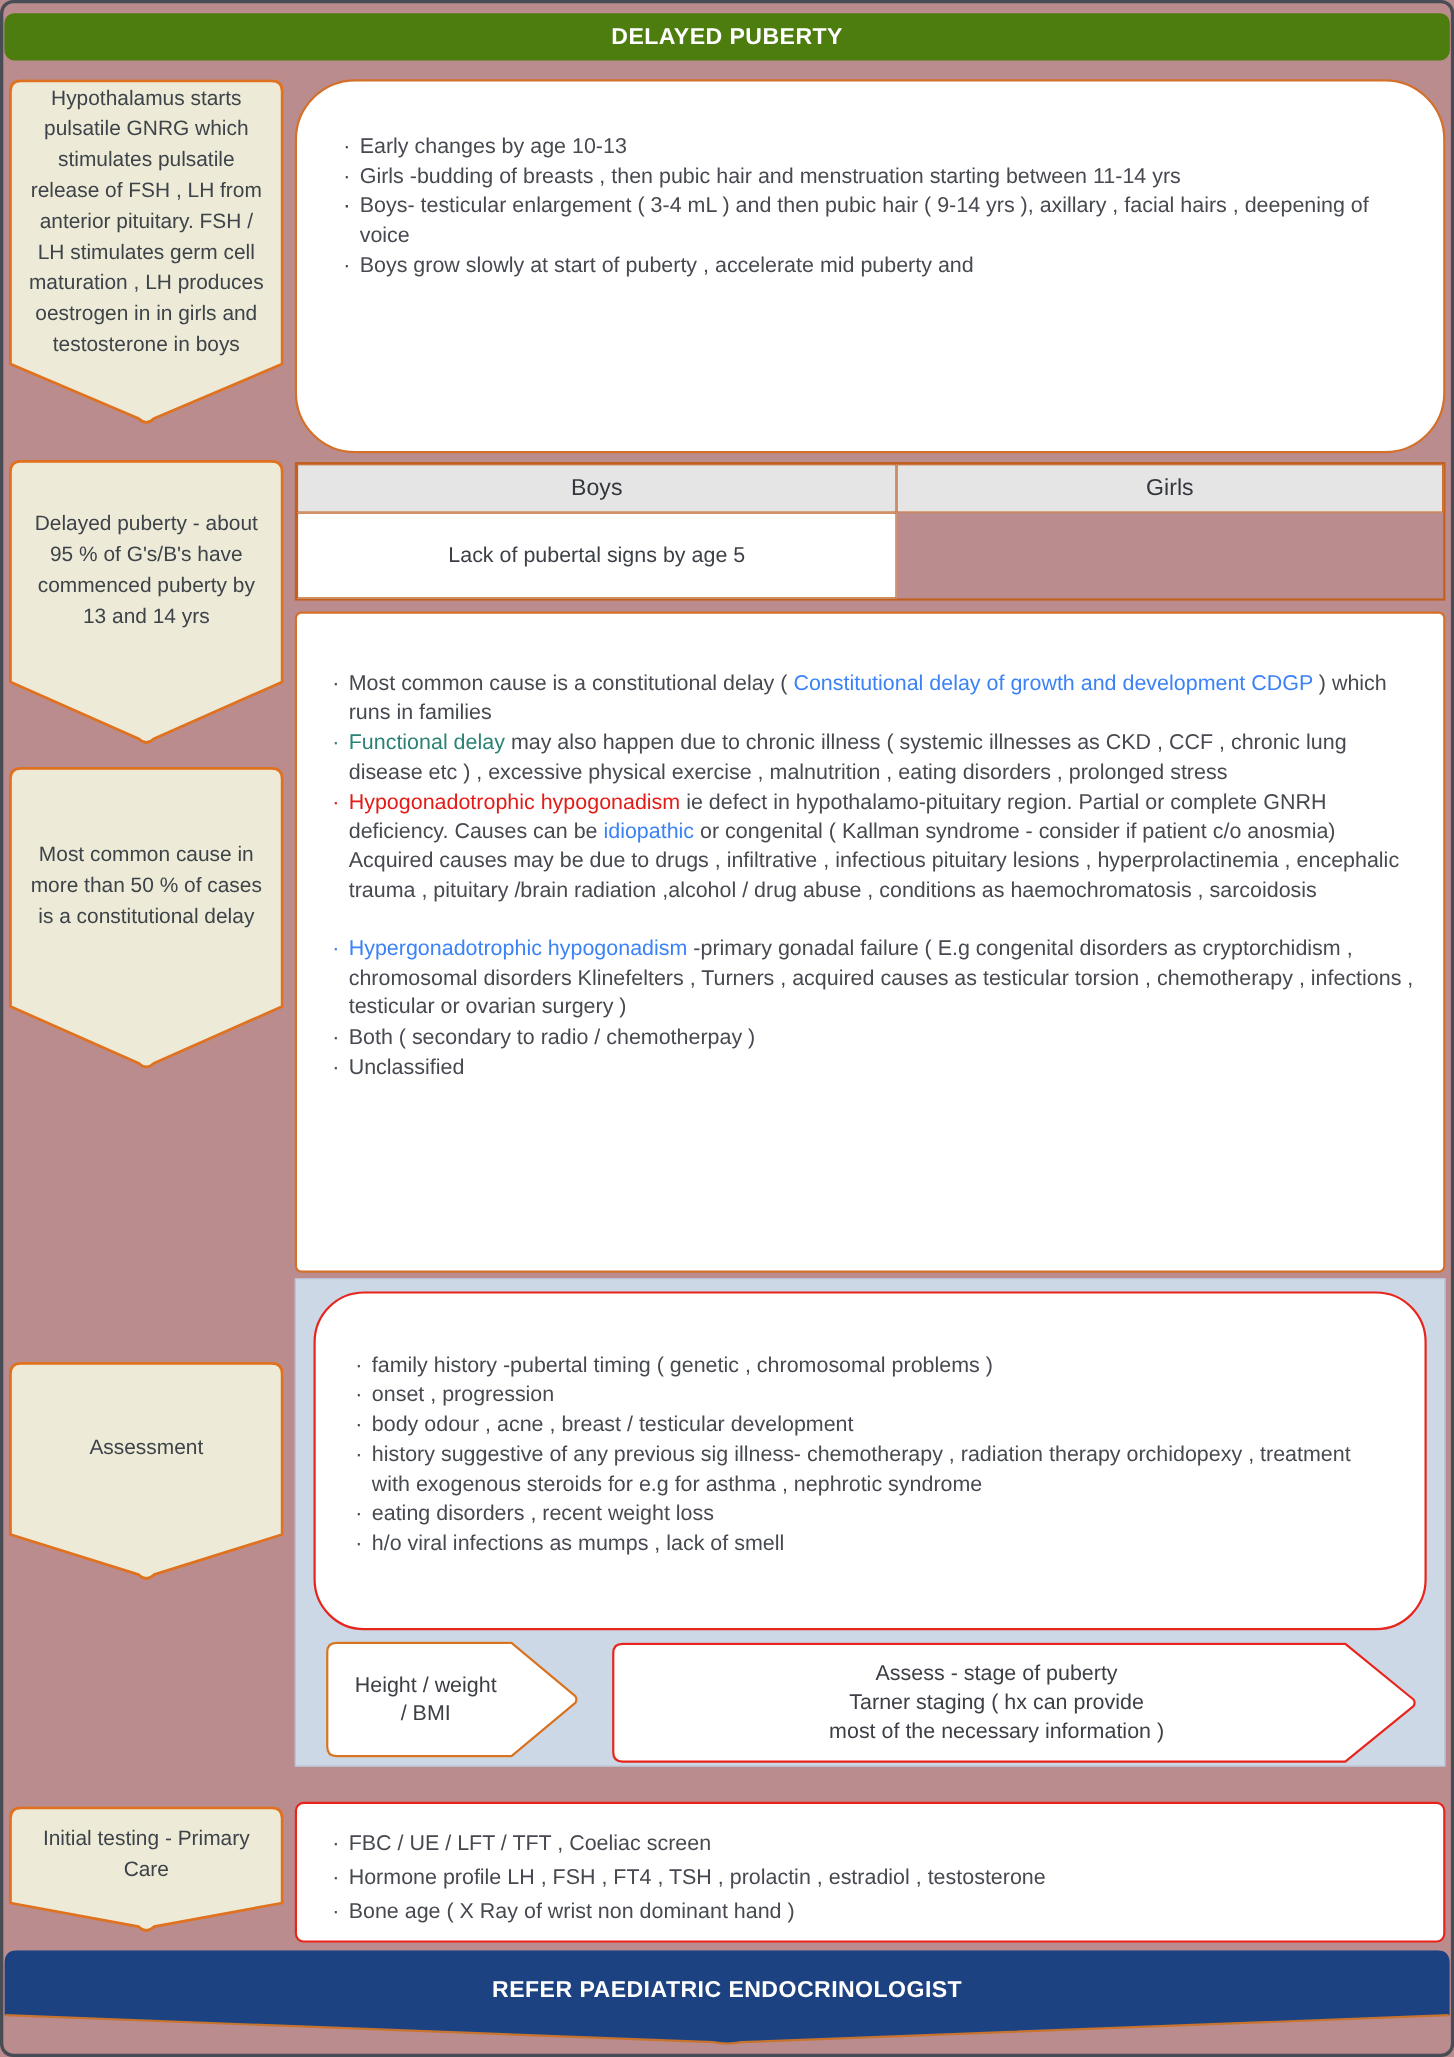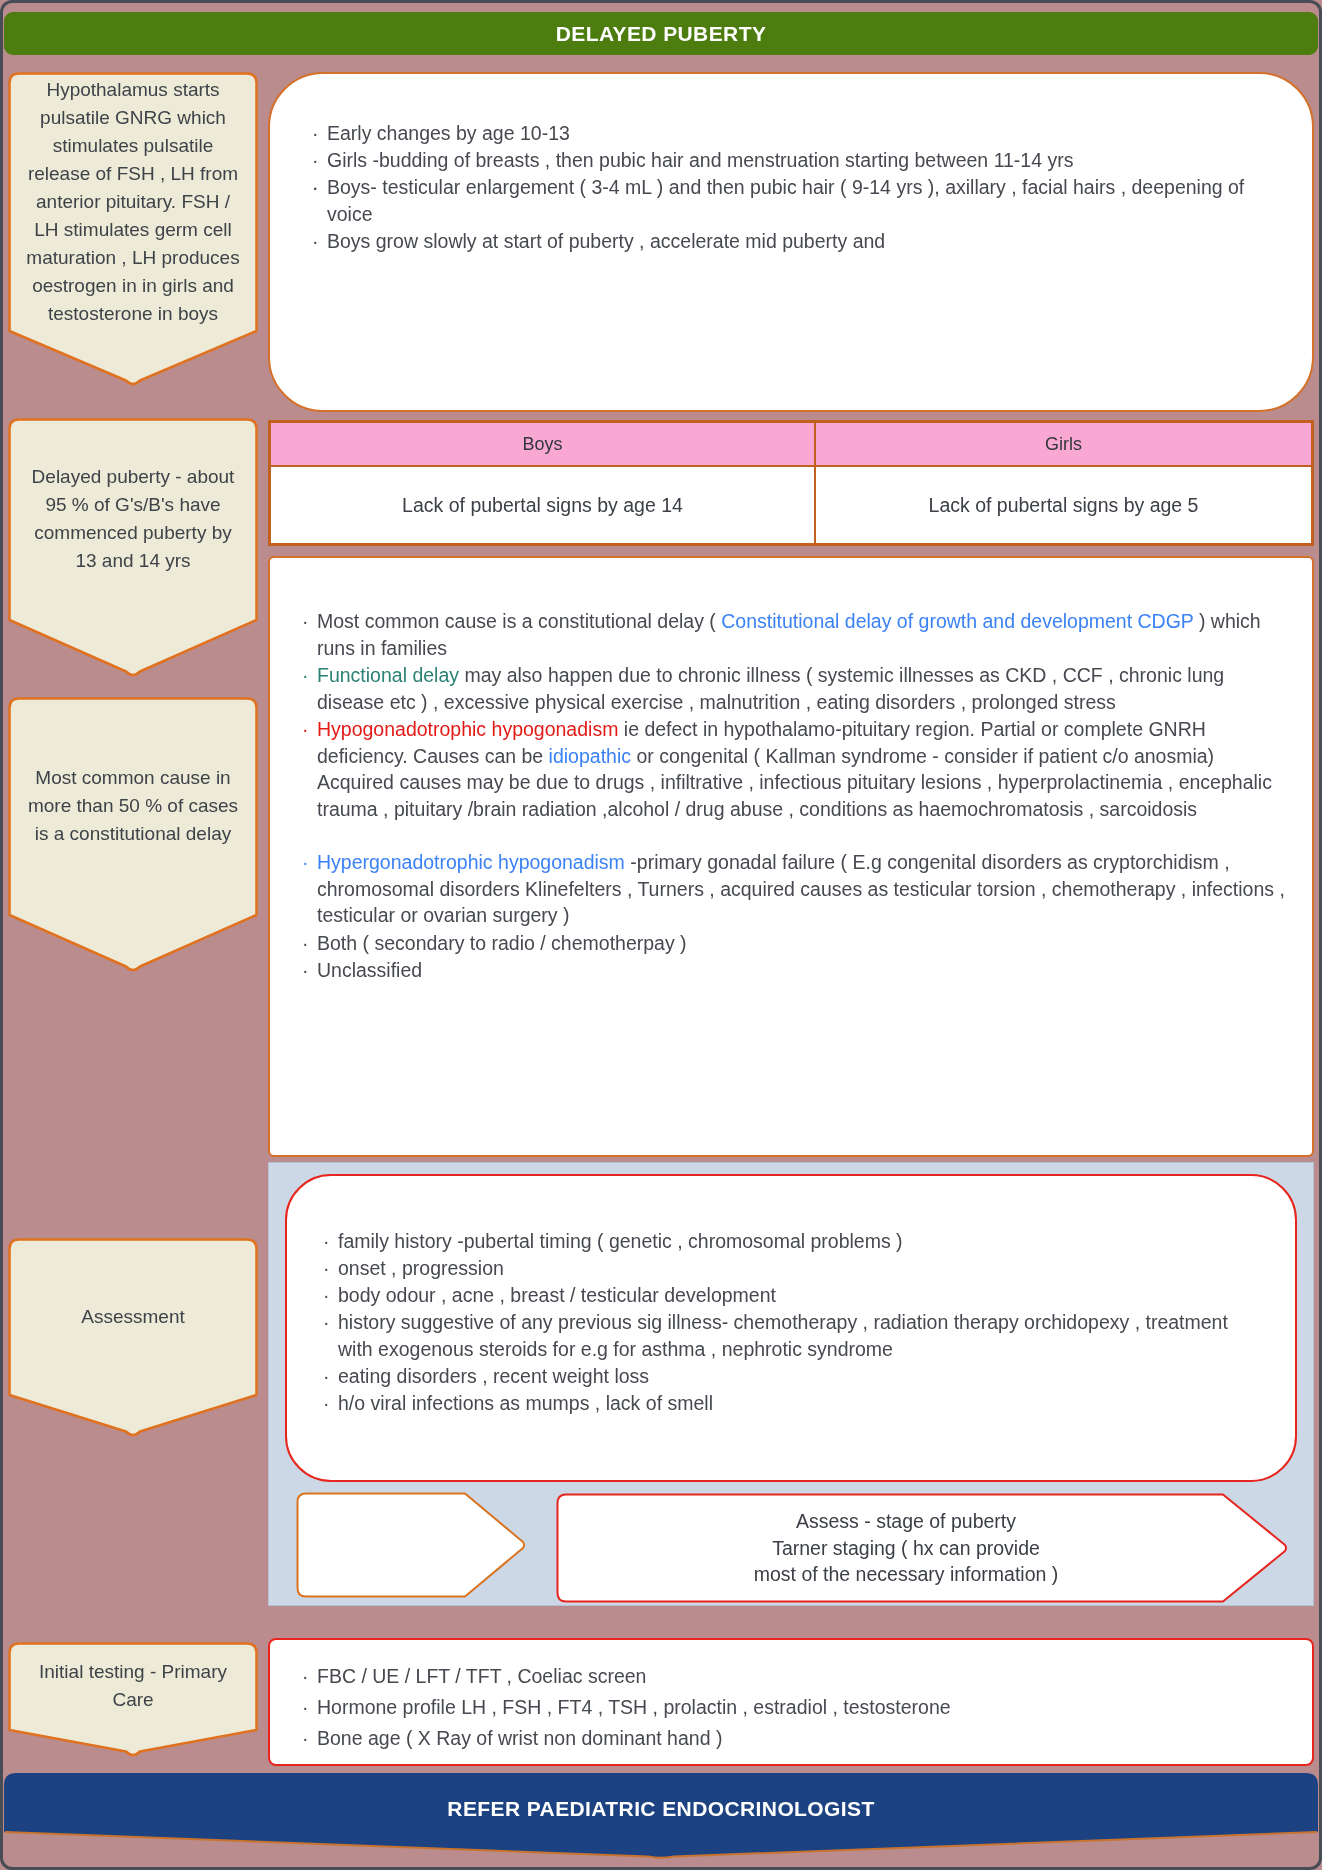--- a/index.html
+++ b/index.html
@@ -23,21 +23,21 @@
   .wbox{position:absolute;background:#ffffff;box-sizing:border-box}
   .overview{left:268px;top:72px;width:1046px;height:340px;border:2.5px solid #d4702a;border-radius:55px;padding:46px 36px 0 40px}
 
   ul.blist{list-style:none;margin:0;padding:0;font-size:19.5px;line-height:27px;color:#46494f}
   ul.blist li{position:relative;padding-left:17px}
   .blt{position:absolute;left:2px}
 
   
   .crit-table{position:absolute;left:268px;top:420px;width:1046px;box-sizing:border-box;display:grid;grid-template-columns:545px 497px;grid-template-rows:44px 78px;border:2px solid #c2601f}
   .crit-table>div{box-sizing:border-box;display:flex;align-items:center;justify-content:center;border:1px solid #c2601f}
-  .crit-table .th{background:#f9a8d4;font-size:18px;color:#33363c}
+  .crit-table .th{background:#e5e5e5;font-size:21px;color:#33363c}
   .crit-table .td{background:#ffffff;font-size:19.5px;color:#3c4046}
 
   
   .causes{left:268px;top:556px;width:1046px;height:601px;border:2.5px solid #d4702a;border-radius:6px;padding:50px 24px 0 30px}
   ul.rlist{list-style:none;margin:0;padding:0;font-size:19.5px;line-height:26.5px}
   ul.rlist li{position:relative;padding-left:17px;margin-bottom:1px}
   li.gap{margin-top:27px}
   .c-dark{color:#46494f}.c-blue{color:#3b82f6}.c-teal{color:#2b8274}.c-red{color:#e31b17}
 
   
@@ -107,21 +107,20 @@
       <li><span class="blt">·</span><span>Girls -budding of breasts , then pubic hair and menstruation starting between 11-14 yrs</span></li>
       <li><span class="blt">·</span></li>
       <li><span class="blt">·</span><span>Boys- testicular enlargement ( 3-4 mL ) and then pubic hair ( 9-14 yrs ), axillary , facial hairs , deepening of voice</span></li>
       <li><span class="blt">·</span><span>Boys grow slowly at start of puberty , accelerate mid puberty and</span></li>
     </ul>
 </div>
 
 <div class="crit-table">
   <div class="th">Boys</div>
   <div class="th">Girls</div>
-  <div class="td">Lack of pubertal signs by age 14</div>
   <div class="td">Lack of pubertal signs by age 5</div>
 </div>
 
 <div class="wbox causes">
   <ul class="rlist">
       <li><span class="blt c-dark">·</span><span class="c-dark">Most common cause is a constitutional delay ( </span><span class="c-blue">Constitutional delay of growth and development CDGP</span><span class="c-dark"> ) which runs in families</span></li>
       <li><span class="blt c-teal">·</span><span class="c-teal">Functional delay</span><span class="c-dark"> may also happen due to chronic illness ( systemic illnesses as CKD , CCF , chronic lung disease etc ) , excessive physical exercise , malnutrition , eating disorders , prolonged stress</span></li>
       <li><span class="blt c-red">·</span><span class="c-red">Hypogonadotrophic hypogonadism</span><span class="c-dark"> ie defect in hypothalamo-pituitary region. Partial or complete GNRH deficiency. Causes can be </span><span class="c-blue">idiopathic</span><span class="c-dark"> or congenital ( Kallman syndrome - consider if patient c/o anosmia) Acquired causes may be due to drugs , infiltrative , infectious pituitary lesions , hyperprolactinemia , encephalic trauma , pituitary /brain radiation ,alcohol / drug abuse , conditions as haemochromatosis , sarcoidosis</span></li>
       <li class="gap"><span class="blt c-blue">·</span><span class="c-blue">Hypergonadotrophic hypogonadism</span><span class="c-dark"> -primary gonadal failure ( E.g congenital disorders as cryptorchidism , chromosomal disorders Klinefelters , Turners , acquired causes as testicular torsion , chemotherapy , infections , testicular or ovarian surgery )</span></li>
       <li><span class="blt c-dark">·</span><span class="c-dark">Both ( secondary to radio / chemotherpay )</span></li>
@@ -138,20 +137,22 @@
         <li><span class="blt">·</span><span>history suggestive of any previous sig illness- chemotherapy , radiation therapy  orchidopexy , treatment with exogenous steroids for e.g for asthma , nephrotic syndrome</span></li>
         <li><span class="blt">·</span><span>eating disorders , recent weight loss</span></li>
         <li><span class="blt">·</span><span>h/o viral infections as mumps , lack of smell</span></li>
       </ul>
   </div>
 
   <div class="arrow arrow1">
     <svg width="230" height="106" viewBox="0 0 230 106">
       <path d="M10 1.5 H169 L227 50 Q229 53 227 56 L169 104.5 H10 Q1.5 104.5 1.5 96 V10 Q1.5 1.5 10 1.5 Z" fill="#ffffff" stroke="#d9731f" stroke-width="2" stroke-linejoin="round"></path>
     </svg>
+    <div class="atxt">Height / weight
+/ BMI</div>
   </div>
 
   <div class="arrow arrow2">
     <svg width="732" height="110" viewBox="0 0 732 110">
       <path d="M10 1.5 H667 L729 52 Q731 55 729 58 L667 108.5 H10 Q1.5 108.5 1.5 100 V10 Q1.5 1.5 10 1.5 Z" fill="#ffffff" stroke="#e8251d" stroke-width="2" stroke-linejoin="round"></path>
     </svg>
     <div class="atxt">Assess - stage of puberty
 Tarner staging ( hx can provide
 most of the necessary information )</div>
   </div>

